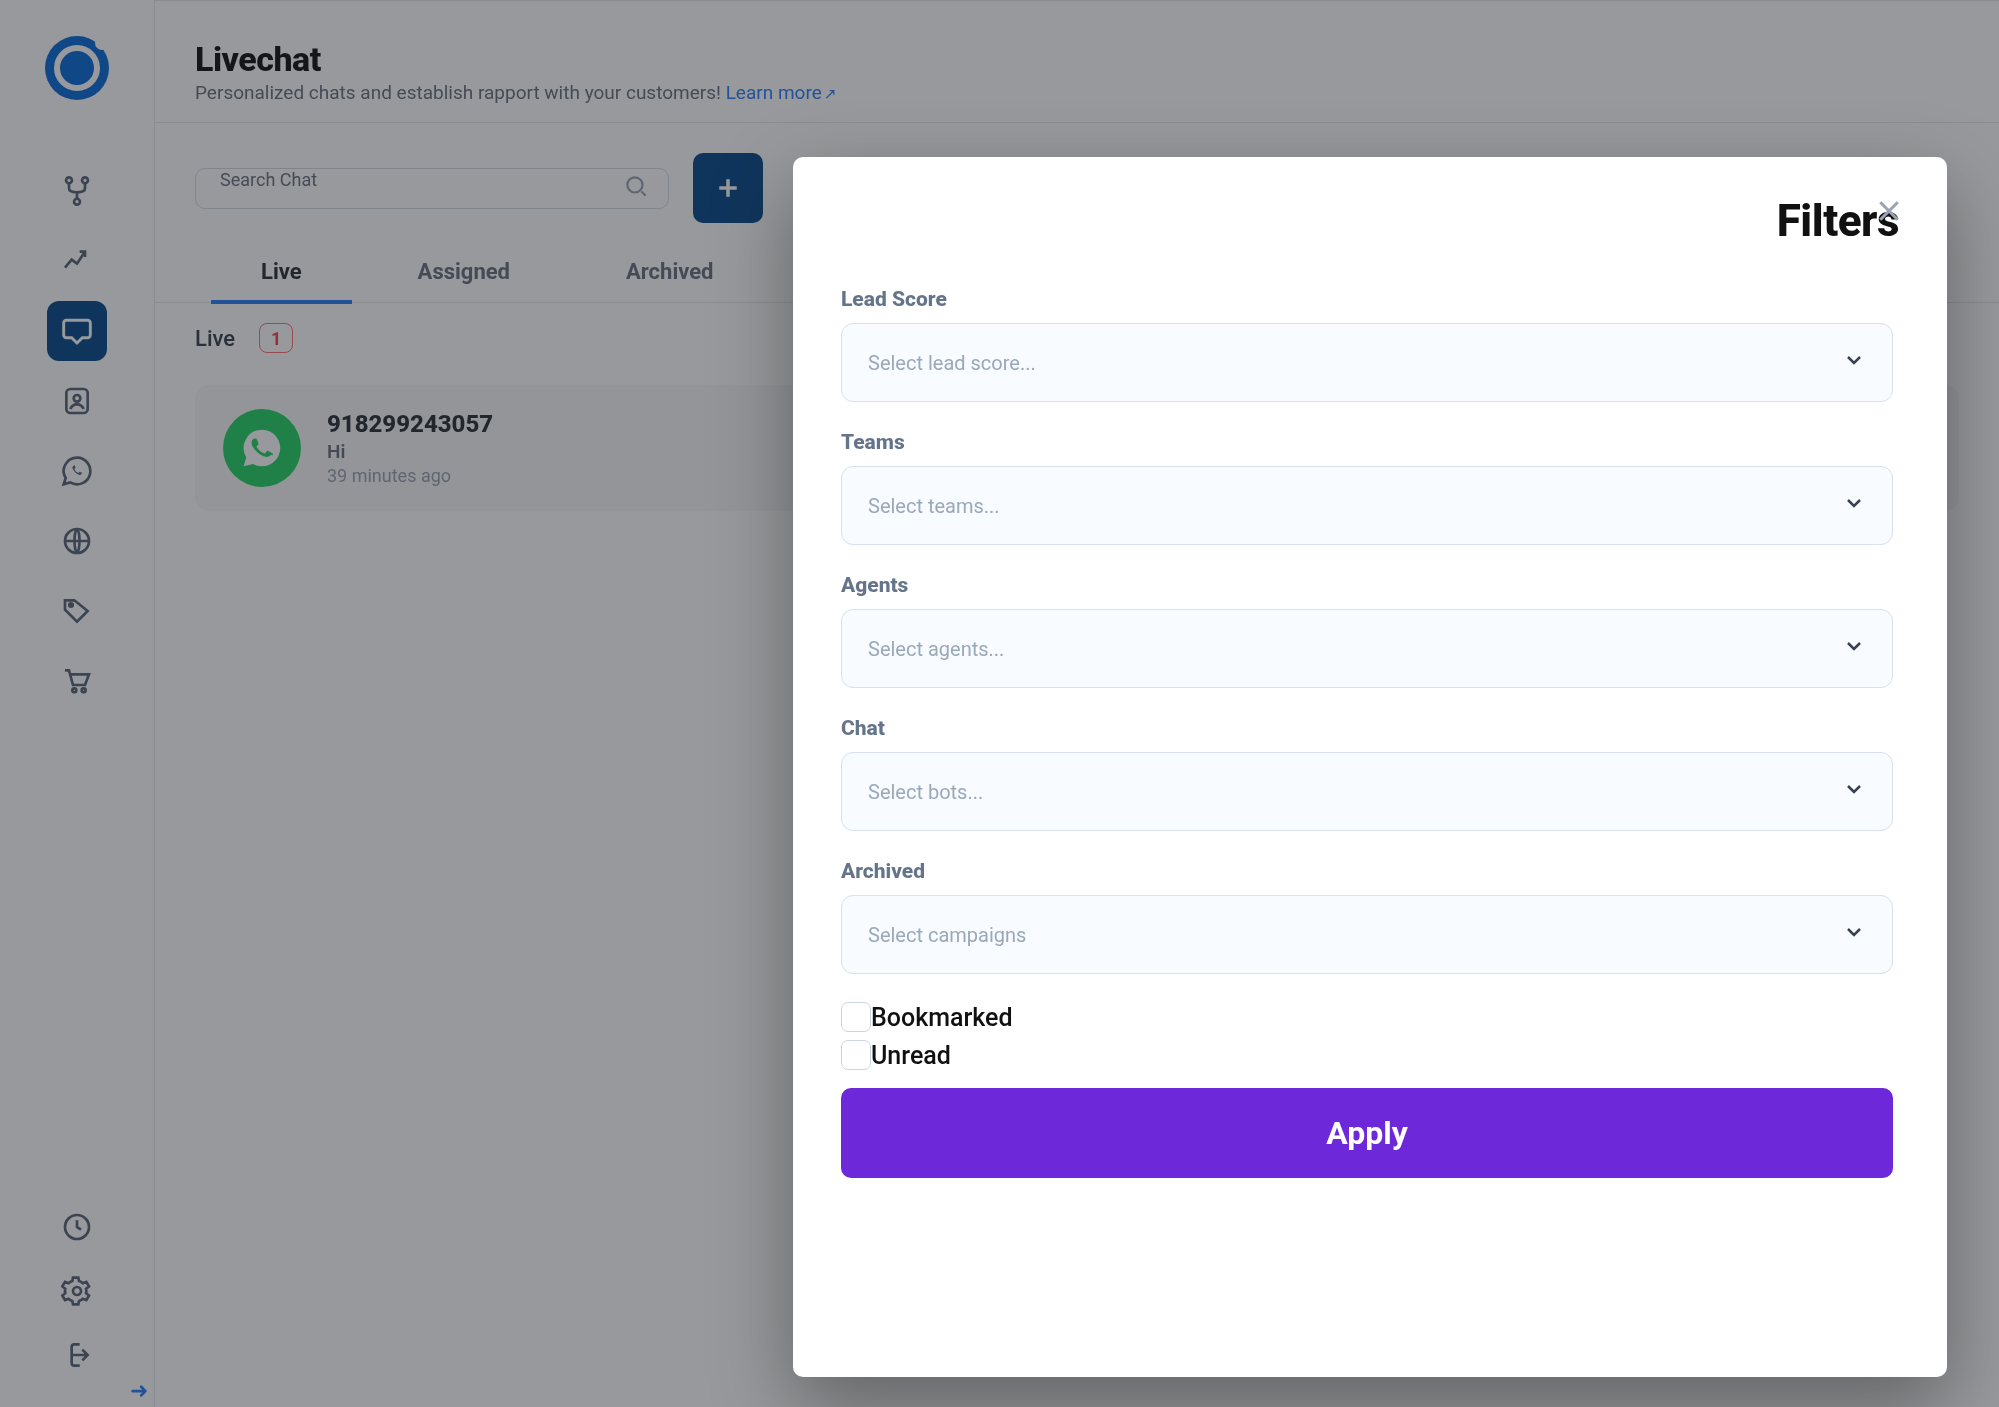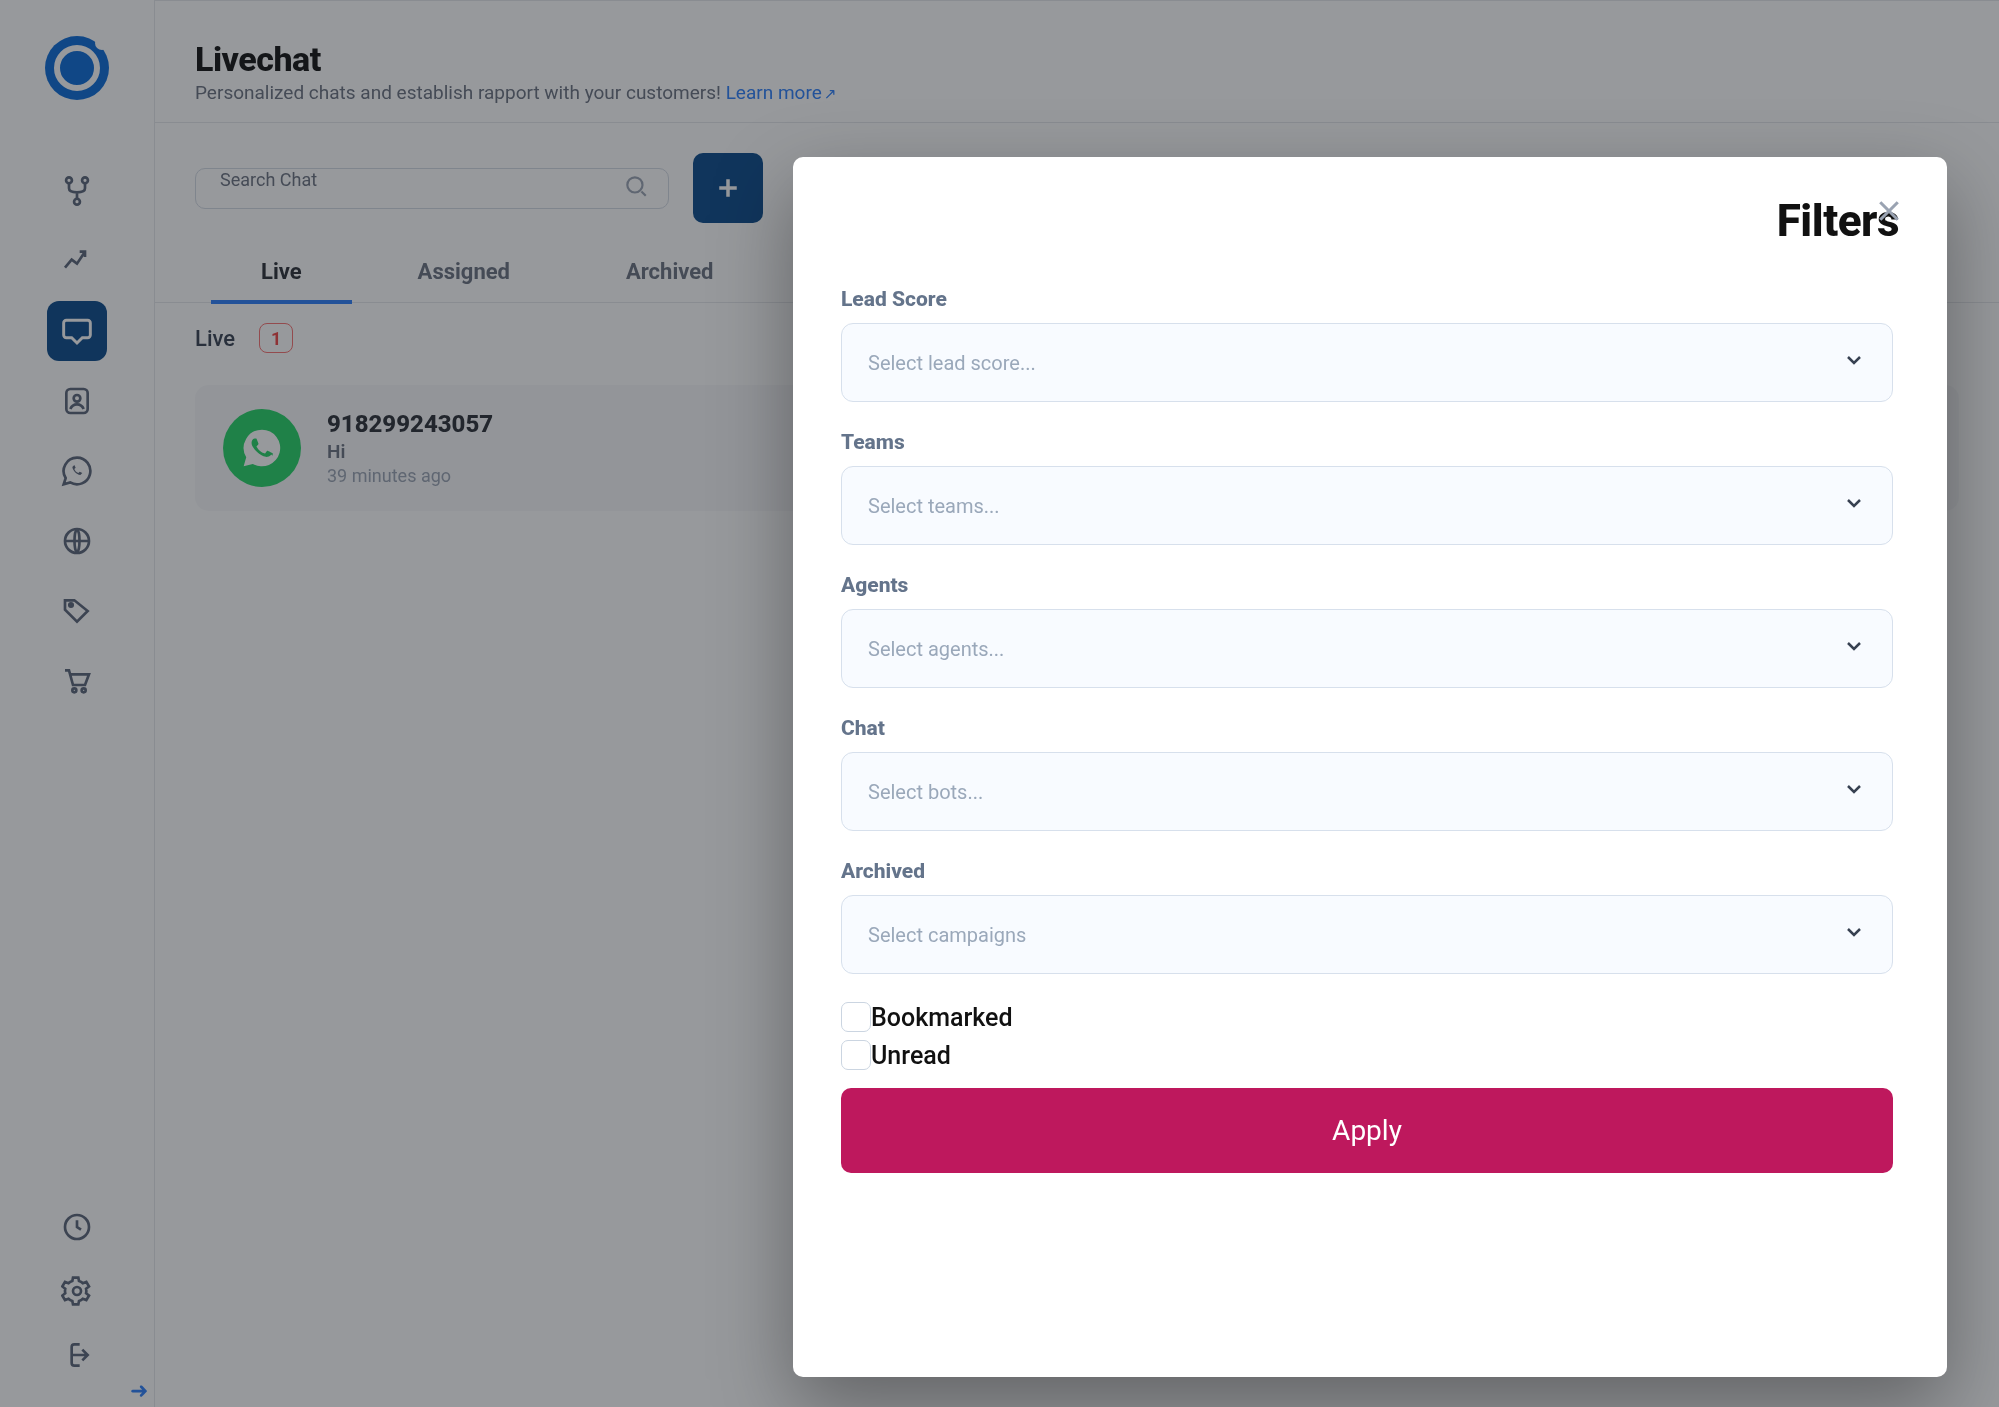--- a/index.html
+++ b/index.html
@@ -61,21 +61,21 @@
 .modal-body{margin-top:40px;flex:1;overflow:auto;position:relative;padding-right:6px}
 .modal-body::-webkit-scrollbar{width:10px}
 .modal-body::-webkit-scrollbar-thumb{background:#9aa3b2;border-radius:6px}
 .f-group{margin-bottom:28px}
 .f-label{font-size:21px;font-weight:800;color:#64748b;margin-bottom:12px}
 .f-select{width:100%;border:1.5px solid #d7e0ec;background:#f8fbff;border-radius:12px;padding:24px 26px;display:flex;align-items:center;justify-content:space-between;font-size:20px;color:#9aa8ba;cursor:pointer}
 .f-select .chev{color:#374151}
 .chk-row{display:flex;align-items:center;margin:8px 0}
 .chk{width:30px;height:30px;border:1.5px solid #cbd5e1;border-radius:7px;background:#fff;cursor:pointer}
 .chk-label{font-size:25px;color:#111;font-weight:500}
-.apply{margin-top:10px;width:100%;background:#be185d;color:#fff;border:none;border-radius:10px;padding:26px;font-size:28px;font-weight:400;cursor:pointer}
+.apply{margin-top:10px;width:100%;background:#6d28d9;color:#fff;border:none;border-radius:10px;padding:26px;font-size:32px;font-weight:700;cursor:pointer}
 </style>
 </head>
 <body>
 
 <div class="app">
 
   <aside class="sidebar">
     <div class="logo"></div>
 
     <div class="nav-item">

